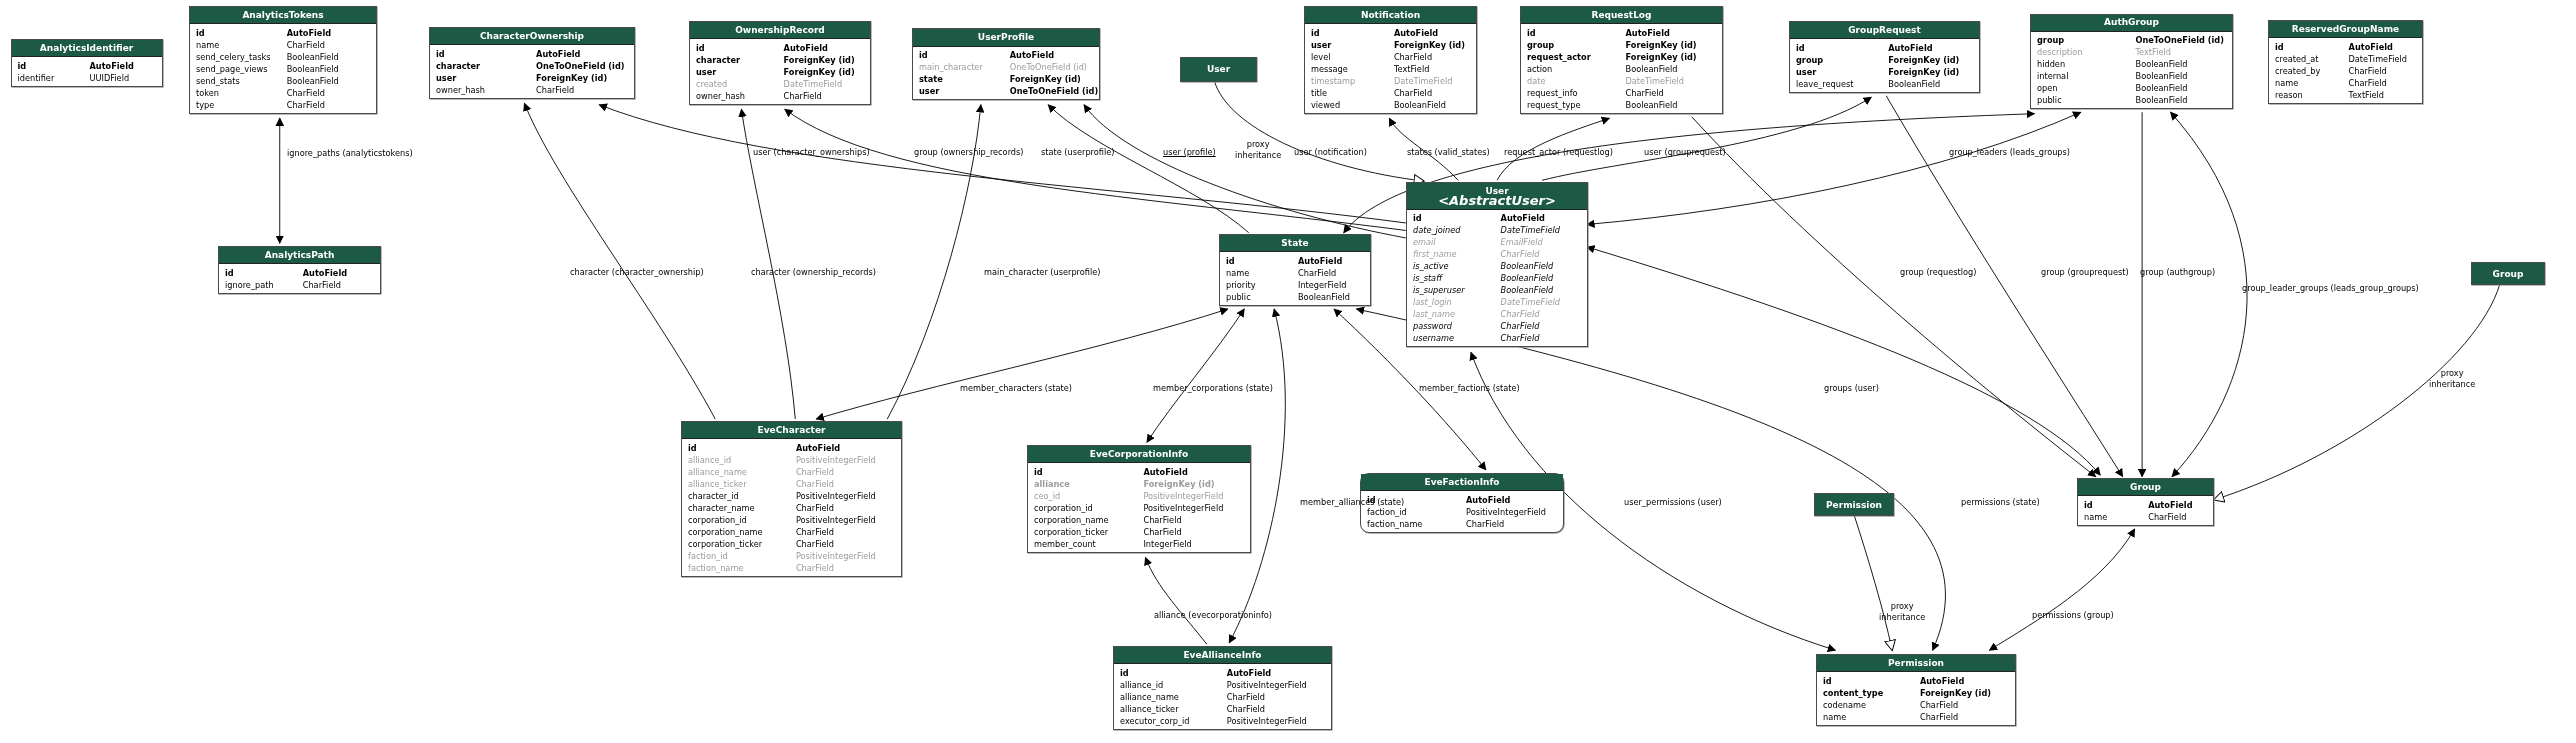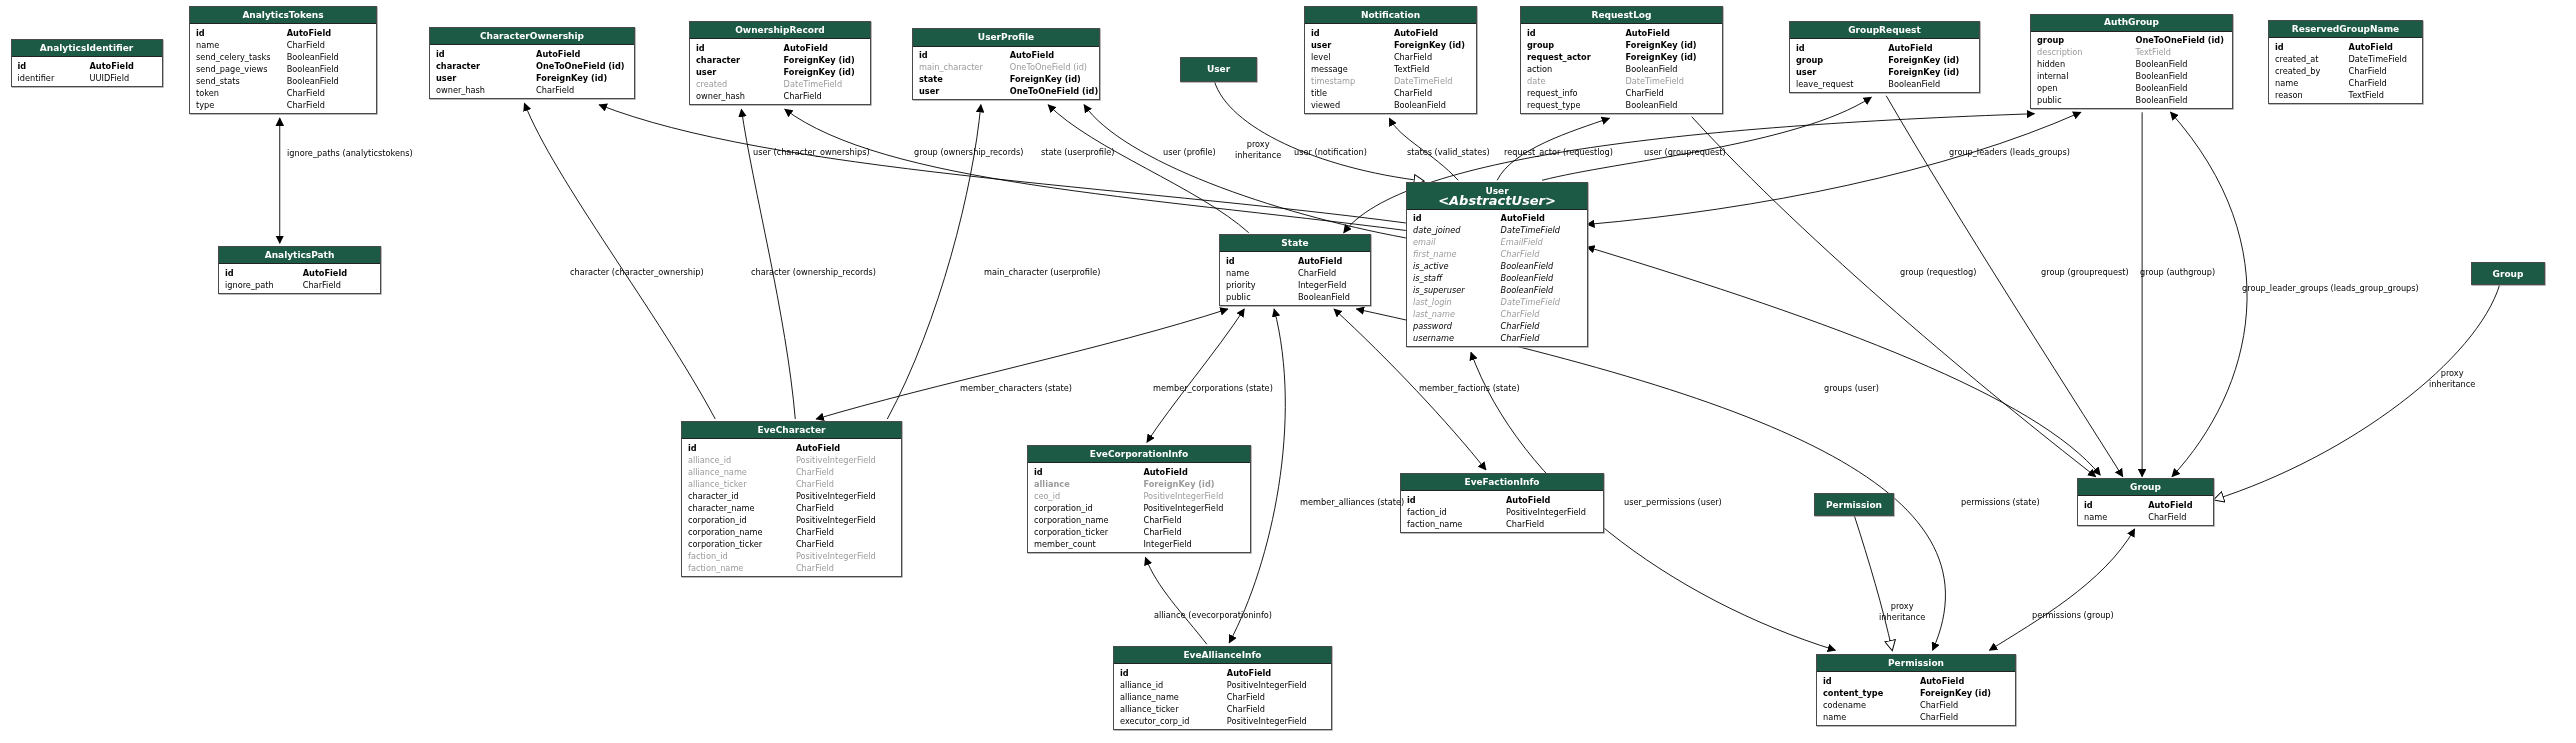--- a/index.html
+++ b/index.html
@@ -485,21 +485,21 @@
           <div class="frow">
             <span class="fname">corporation_ticker</span>
             <span class="ftype">CharField</span>
           </div>
           <div class="frow">
             <span class="fname">member_count</span>
             <span class="ftype">IntegerField</span>
           </div>
         </div>
       </div>
-      <div class="ertable" style="left: 1400px; top: 473px; width: 202px;">
+      <div class="ertable" style="left: 1360px; top: 473px; width: 202px; border-radius: 9px;">
         <div class="hdr">EveFactionInfo</div>
         <div class="body">
           <div class="frow b">
             <span class="fname">id</span>
             <span class="ftype">AutoField</span>
           </div>
           <div class="frow">
             <span class="fname">faction_id</span>
             <span class="ftype">PositiveIntegerField</span>
           </div>
@@ -570,21 +570,21 @@
       </div>
       <div class="proxybox" style="left: 1180px; top: 57px; width: 75px; height: 22.5px;">User</div>
       <div class="proxybox" style="left: 2471px; top: 262px; width: 72px; height: 21px;">Group</div>
       <div class="proxybox" style="left: 1814px; top: 493px; width: 78px; height: 21px;">Permission</div>
     </div>
   <div id="labels">
       <div class="elabel" style="left: 287px; top: 148px;">ignore_paths (analyticstokens)</div>
       <div class="elabel" style="left: 753px; top: 147px;">user (character_ownerships)</div>
       <div class="elabel" style="left: 914px; top: 147px;">group (ownership_records)</div>
       <div class="elabel" style="left: 1041px; top: 147px;">state (userprofile)</div>
-      <div class="elabel" style="left: 1163px; top: 147px;">user (profile)</div>
+      <div class="elabel" style="left: 1163px; top: 147px; text-decoration: underline;">user (profile)</div>
       <div class="elabel center" style="left: 1235px; top: 139px;">proxy
 inheritance</div>
       <div class="elabel" style="left: 1294px; top: 147px;">user (notification)</div>
       <div class="elabel" style="left: 1407px; top: 147px;">states (valid_states)</div>
       <div class="elabel" style="left: 1504px; top: 147px;">request_actor (requestlog)</div>
       <div class="elabel" style="left: 1644px; top: 147px;">user (grouprequest)</div>
       <div class="elabel" style="left: 1949px; top: 147px;">group_leaders (leads_groups)</div>
       <div class="elabel" style="left: 570px; top: 267px;">character (character_ownership)</div>
       <div class="elabel" style="left: 751px; top: 267px;">character (ownership_records)</div>
       <div class="elabel" style="left: 984px; top: 267px;">main_character (userprofile)</div>

